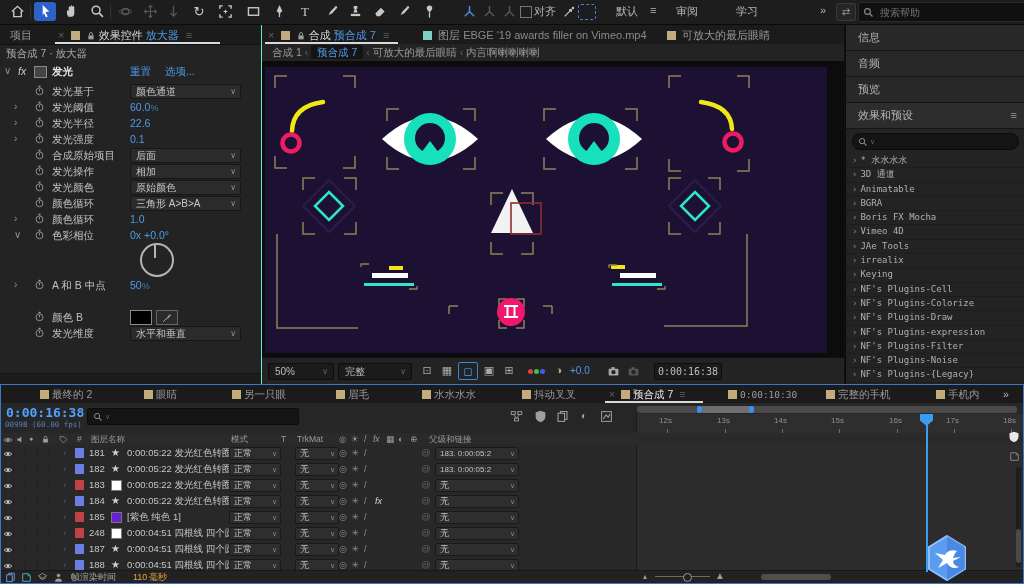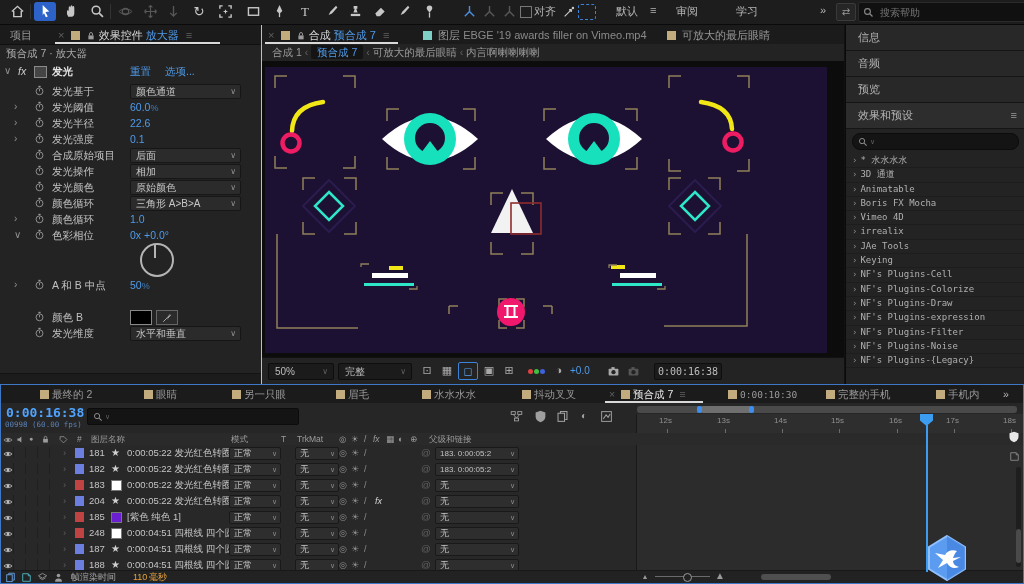--- a/index.html
+++ b/index.html
@@ -619,24 +619,25 @@
   <div id="preset-search">
     <svg class="ic" width="10" height="10" style="color:#8a8a8a">
         <use href="#i-mag"></use>
       </svg>
     <span class="dim" style="font-size:7px">∨</span>
     <input style="">
   </div>
   <div class="prow"><span class="twirl">›</span><span>*</span> <span>水水水水</span></div>
   <div class="prow"><span class="twirl">›</span><span>3D 通道</span></div>
   <div class="prow"><span class="twirl">›</span><span>Animatable</span></div>
+  <div class="prow"><span class="twirl">›</span><span>BGRA</span></div>
   <div class="prow"><span class="twirl">›</span><span>Boris FX Mocha</span></div>
   <div class="prow"><span class="twirl">›</span><span>Vimeo 4D</span></div>
+  <div class="prow"><span class="twirl">›</span><span>JAe Tools</span></div>
   <div class="prow"><span class="twirl">›</span><span>irrealix</span></div>
-  <div class="prow"><span class="twirl">›</span><span>JAe Tools</span></div>
   <div class="prow"><span class="twirl">›</span><span>Keying</span></div>
   <div class="prow"><span class="twirl">›</span><span>NF's Plugins-Cell</span></div>
   <div class="prow"><span class="twirl">›</span><span>NF's Plugins-Colorize</span></div>
   <div class="prow"><span class="twirl">›</span><span>NF's Plugins-Draw</span></div>
   <div class="prow"><span class="twirl">›</span><span>NF's Plugins-expression</span></div>
   <div class="prow"><span class="twirl">›</span><span>NF's Plugins-Filter</span></div>
   <div class="prow"><span class="twirl">›</span><span>NF's Plugins-Noise</span></div>
   <div class="prow"><span class="twirl">›</span><span>NF's Plugins-{Legacy}</span></div>
 
 </div>
@@ -807,21 +808,21 @@
   <div class="lrow" style="top:108px">
     <span class="trackbg"></span>
     <span class="avbox" style="left:1px"><svg class="ic" width="10" height="10" style="color:#c0c0c0;margin:0 0 3px 1px">
           <use href="#i-eye"></use>
         </svg></span>
     <span class="avbox" style="left:13px"></span>
       <span class="avbox" style="left:25px"></span>
       <span class="avbox" style="left:37px"></span>
     <span class="lc dim" style="left:62px">›</span>
     <span class="lbl" style="left:74px;background:#6c7ee0"></span>
-    <span class="lc" style="left:88px">204</span>
+    <span class="lc" style="left:88px">184</span>
     <span class="lc" style="left:110px;color:#d0d0d0;font-size:10px">★</span>
     <span class="lc" style="left:126px">0:00:05:22 发光红色转圈四黑:7</span>
     <span class="selbox" style="left:228px;width:46px"><span>正常</span><span class="dd">∨</span></span>
     <span class="selbox" style="left:294px;width:38px"><span>无</span><span class="dd">∨</span></span>
     <span class="sw" style="left:338px">◎</span>
     <span class="sw" style="left:350px">☀</span>
     <span class="sw" style="left:363px">/</span>
     <span class="sw" style="left:374px;color:#d8d8d8;font-style:italic">fx</span>
     <span class="lc dim" style="left:420px">@</span>
     <span class="selbox" style="left:434px;width:78px"><span>无</span><span class="dd">∨</span></span>

